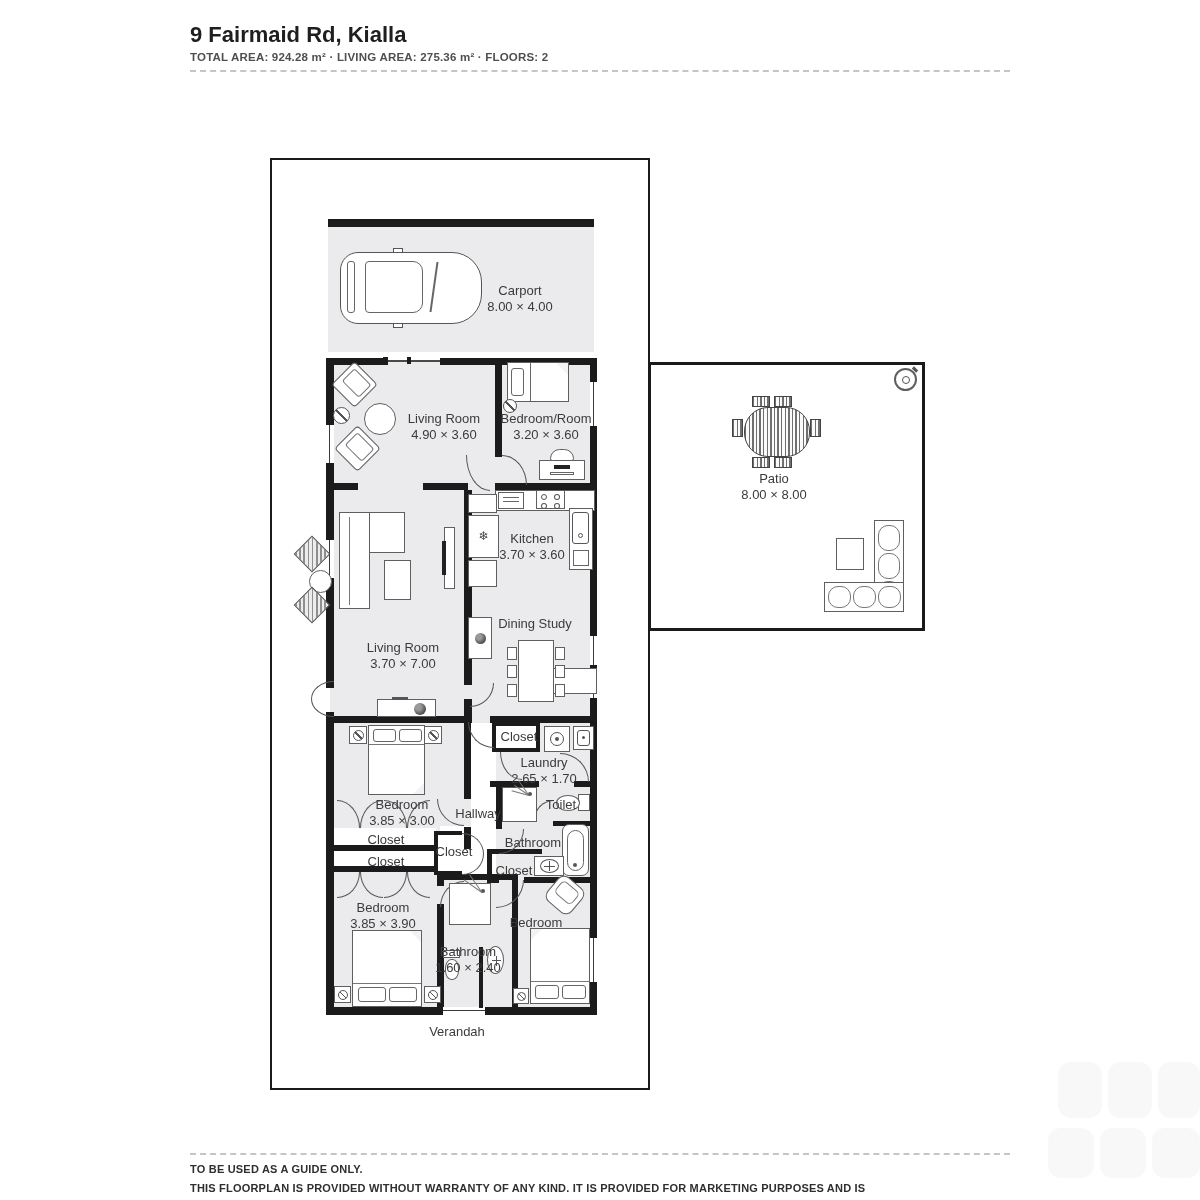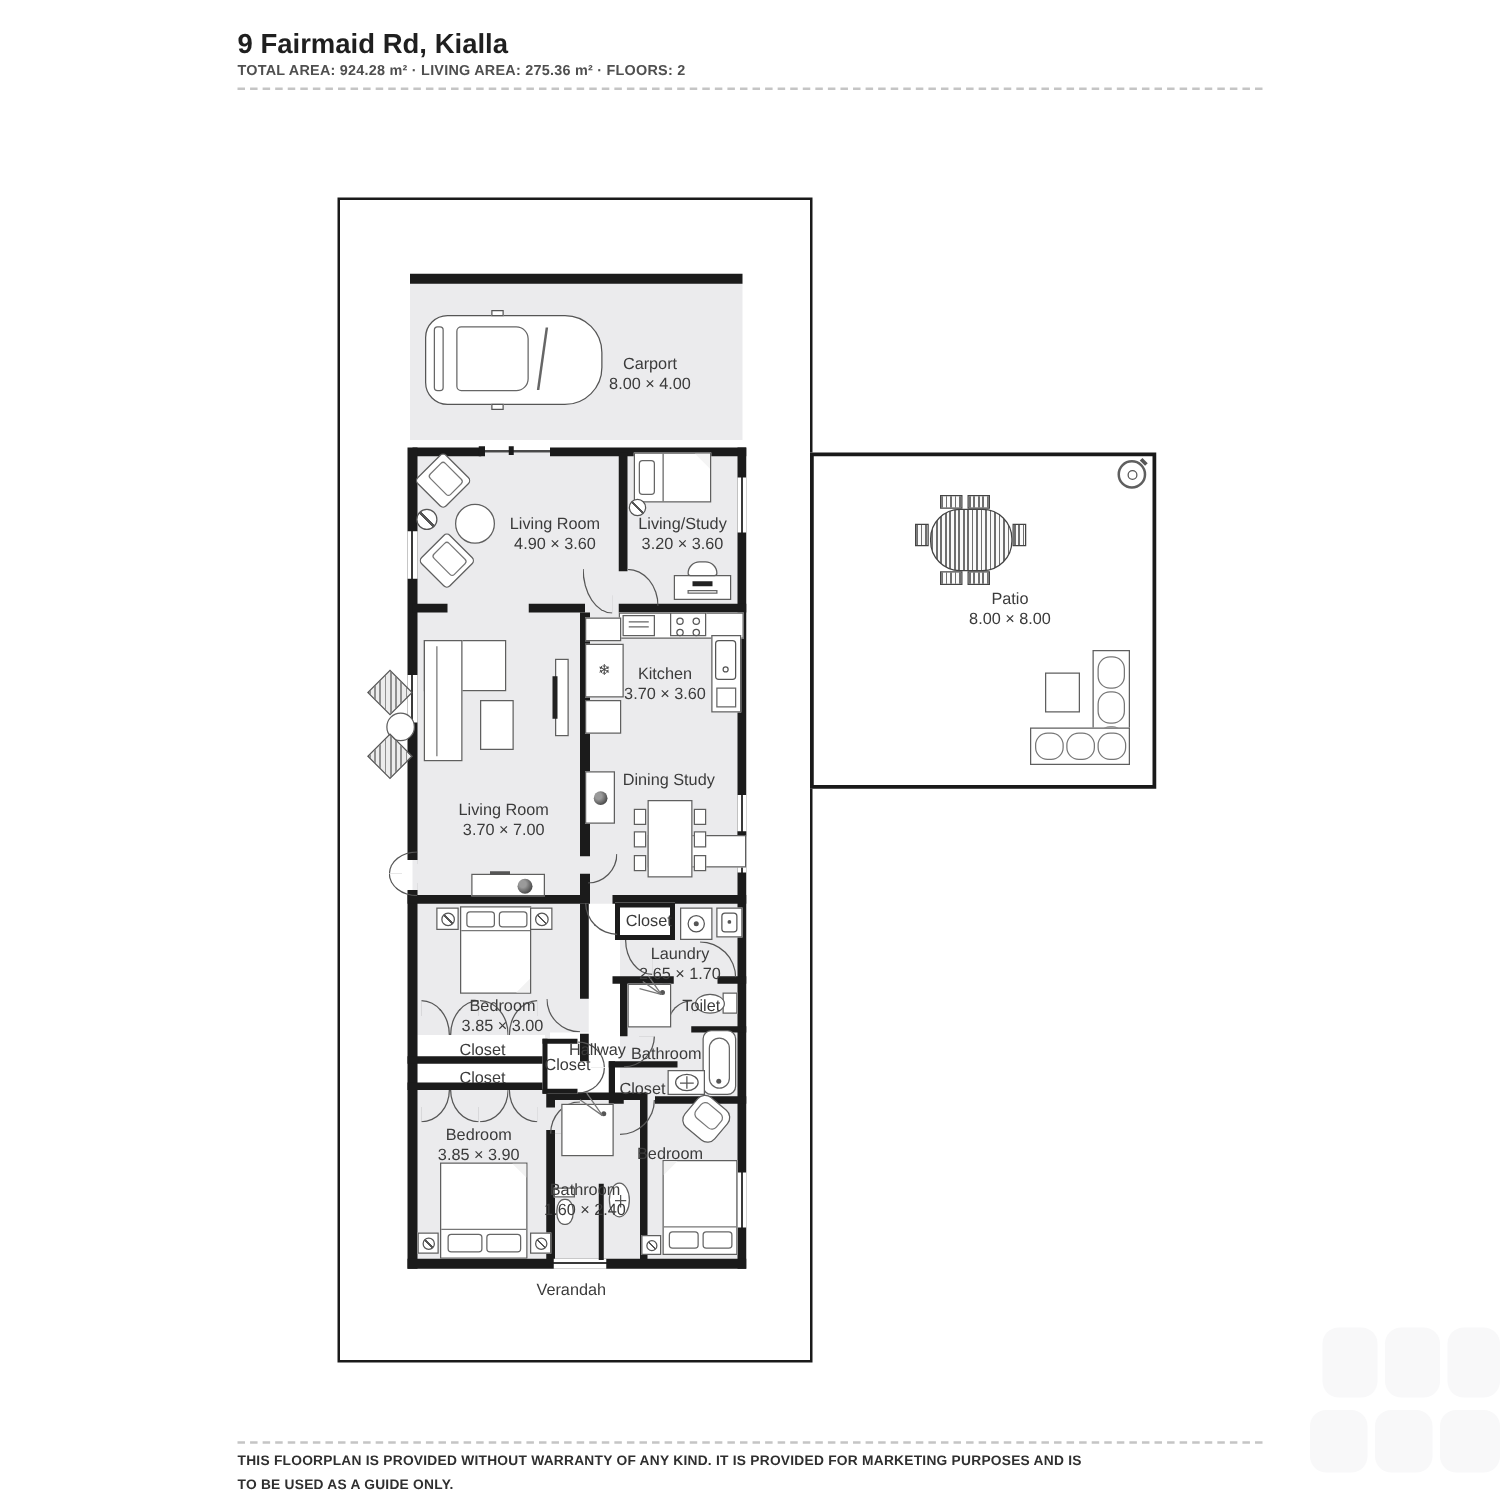--- a/index.html
+++ b/index.html
@@ -308,50 +308,50 @@
   <div class="abs" style="left:0;top:0;width:1200px;height:1200px;pointer-events:none">
       <div class="room-label" style="left: 520px; top: 283px;">
         <div>Carport</div>
         <div>8.00 × 4.00</div>
       </div>
       <div class="room-label" style="left: 444px; top: 411px;">
         <div>Living Room</div>
         <div>4.90 × 3.60</div>
       </div>
       <div class="room-label" style="left: 546px; top: 411px;">
-        <div>Living/Study</div>
+        <div>Bedroom/Room</div>
         <div>3.20 × 3.60</div>
       </div>
       <div class="room-label" style="left: 532px; top: 531px;">
         <div>Kitchen</div>
         <div>3.70 × 3.60</div>
       </div>
       <div class="room-label" style="left: 535px; top: 616px;">
         <div>Dining Study</div>
       </div>
       <div class="room-label" style="left: 403px; top: 640px;">
         <div>Living Room</div>
         <div>3.70 × 7.00</div>
       </div>
-      <div class="room-label" style="left: 808px; top: 471px;">
+      <div class="room-label" style="left: 774px; top: 471px;">
         <div>Patio</div>
         <div>8.00 × 8.00</div>
       </div>
       <div class="room-label" style="left: 519px; top: 729px;">
         <div>Closet</div>
       </div>
       <div class="room-label" style="left: 544px; top: 755px;">
         <div>Laundry</div>
         <div>2.65 × 1.70</div>
       </div>
       <div class="room-label" style="left: 402px; top: 797px;">
         <div>Bedroom</div>
         <div>3.85 × 3.00</div>
       </div>
-      <div class="room-label" style="left: 478px; top: 832px;">
+      <div class="room-label" style="left: 478px; top: 806px;">
         <div>Hallway</div>
       </div>
       <div class="room-label" style="left: 561px; top: 797px;">
         <div>Toilet</div>
       </div>
       <div class="room-label" style="left: 533px; top: 835px;">
         <div>Bathroom</div>
       </div>
       <div class="room-label" style="left: 386px; top: 832px;">
         <div>Closet</div>
@@ -385,16 +385,16 @@
     <div class="watermark-block" style="left:1058px;top:1062px;width:44px;height:56px"></div>
     <div class="watermark-block" style="left:1108px;top:1062px;width:44px;height:56px"></div>
     <div class="watermark-block" style="left:1158px;top:1062px;width:42px;height:56px"></div>
     <div class="watermark-block" style="left:1048px;top:1128px;width:46px;height:50px"></div>
     <div class="watermark-block" style="left:1100px;top:1128px;width:46px;height:50px"></div>
     <div class="watermark-block" style="left:1152px;top:1128px;width:48px;height:50px"></div>
   </div>
 
   <div class="dash" style="top:1153px"></div>
   <div id="disclaimer">
+    <div>TO BE USED AS A GUIDE ONLY.</div>
     <div>THIS FLOORPLAN IS PROVIDED WITHOUT WARRANTY OF ANY KIND. IT IS PROVIDED FOR MARKETING PURPOSES AND IS</div>
-    <div>TO BE USED AS A GUIDE ONLY.</div>
   </div>
 </div>
 
 </body></html>

